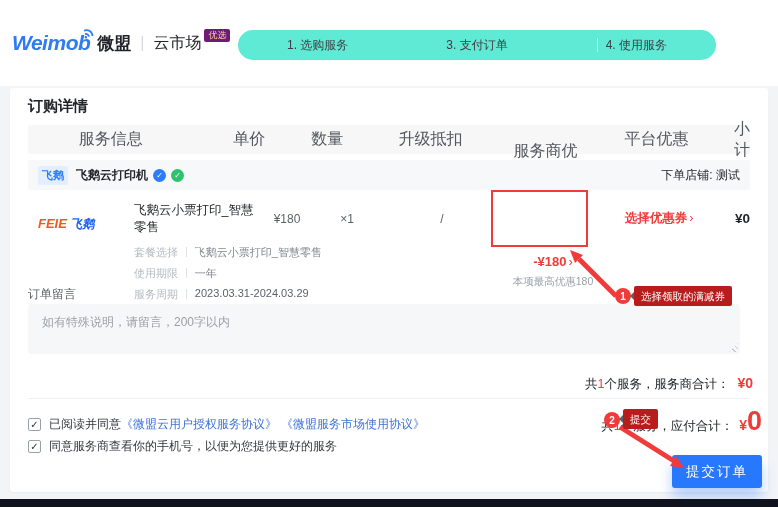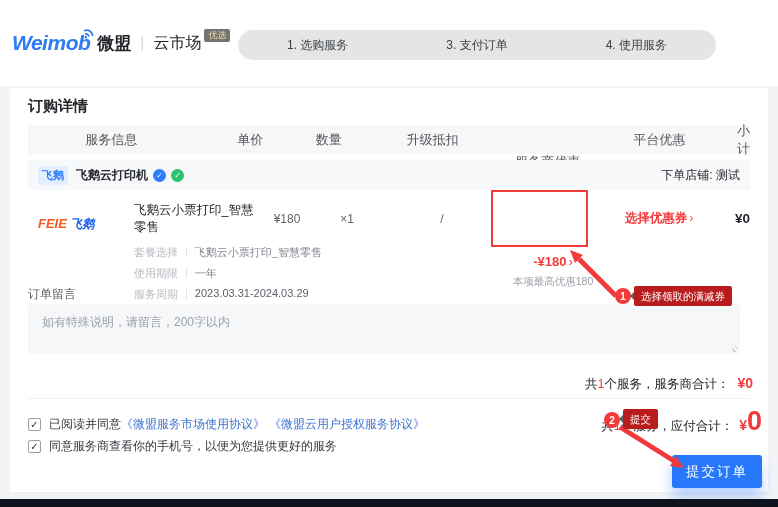--- a/index.html
+++ b/index.html
@@ -9,43 +9,43 @@
 
   
   .header { position:absolute; left:0; top:0; width:778px; height:86px; background:#fff; }
   .logo { position:absolute; left:12px; top:31px; display:flex; align-items:center; }
   .logo-en { position:relative; font-size:21px; font-weight:bold; font-style:italic;
              color:#2e7bf3; letter-spacing:-0.5px; }
   .wifi { position:absolute; right:-6px; top:-10px; transform:rotate(32deg); }
   .logo-cn { font-size:17px; font-weight:900; color:#21242a; margin-left:7px; }
   .logo-sep { color:#d9dadd; font-weight:100; margin:0 9px; font-size:16px; }
   .logo-market { font-size:16px; color:#23262b; font-weight:400; }
-  .logo-badge { font-size:9px; color:#f6d7a0; background:#737373; padding:2px 4px;
+  .logo-badge { font-size:9px; color:#f6d7a0; background:#701a75; padding:2px 4px;
                 border-radius:2px; margin-left:3px; transform:translateY(-8px); line-height:1; }
 
   .steps { position:absolute; left:238px; top:30px; width:478px; height:30px;
-           background:#e5e5e5; border-radius:15px; display:flex; }
+           background:#5eead4; border-radius:15px; display:flex; }
   .step { flex:1; position:relative; display:flex; align-items:center; justify-content:center;
           font-size:12px; color:#3c4046; }
   .step .lbl { position:relative; z-index:2; }
   .step.active { color:#2f6bff; font-weight:bold; }
   .step svg.chev { position:absolute; left:0; top:0; width:100%; height:100%; z-index:1; }
   .step-sep { position:absolute; left:75%; top:8px; width:1px; height:14px; background:#e3e4e7; }
 
   
   .card { position:absolute; left:10px; top:88px; width:758px; height:404px; background:#fff;
           border-radius:3px; box-shadow:0 1px 2px rgba(0,0,0,0.03); }
   .card-title { position:absolute; left:18px; top:9px; font-size:15px; font-weight:bold; color:#22252a; }
 
   .c1{width:230px;} .c2{width:58px;text-align:center;} .c3{width:62px;text-align:center;}
   .c4{width:128px;text-align:center;} .c5{width:94px;text-align:center;margin-top:44px;}
   .c6{width:118px;text-align:center;} .c7{flex:1;text-align:right;}
 
   .thead { position:absolute; left:18px; top:37px; width:722px; height:29px; background:#f7f7f8;
-           display:flex; align-items:center; font-size:13px; color:#54585e; border-radius:2px;gap:35px; }
+           display:flex; align-items:center; font-size:16px; color:#54585e; border-radius:2px;gap:35px; }
   .thead .c1 { text-align:center; }
 
   .store-row { position:absolute; left:18px; top:72px; width:722px; height:30px; background:#f7f8fa;
                display:flex; align-items:center; padding:0 10px; font-size:12px; border-radius:2px; }
   .brand-badge { background:#e3eefe; color:#2b7cfe; font-size:11px; font-weight:bold;
                  padding:2px 4px; border-radius:2px; }
   .store-name { margin-left:8px; color:#22252a; font-weight:600; }
   .badge-check { width:13px; height:13px; border-radius:50%; color:#fff; font-size:8px;
                  display:flex; align-items:center; justify-content:center; margin-left:5px; }
   .badge-check.blue { background:#2b7cfe; } .badge-check.green { background:#2cc26e; }
@@ -236,22 +236,22 @@
       <span class="red">1</span>
       <span>个服务，服务商合计：</span>
       <span class="vt-amount">¥0</span>
     </div>
 
     <div class="divider"></div>
 
     <div class="agree-row r1">
       <span class="cb"><span>✓</span></span>
       <span>已阅读并同意</span>
+      <span class="link">《微盟云用户授权服务协议》</span>
       <span class="link">《微盟服务市场使用协议》</span>
-      <span class="link">《微盟云用户授权服务协议》</span>
     </div>
     <div class="agree-row r2">
       <span class="cb"><span>✓</span></span>
       <span>同意服务商查看你的手机号，以便为您提供更好的服务</span>
     </div>
 
     <div class="payable">
       <span>共</span>
       <span class="red">1</span>
       <span>个服务，应付合计：</span>

